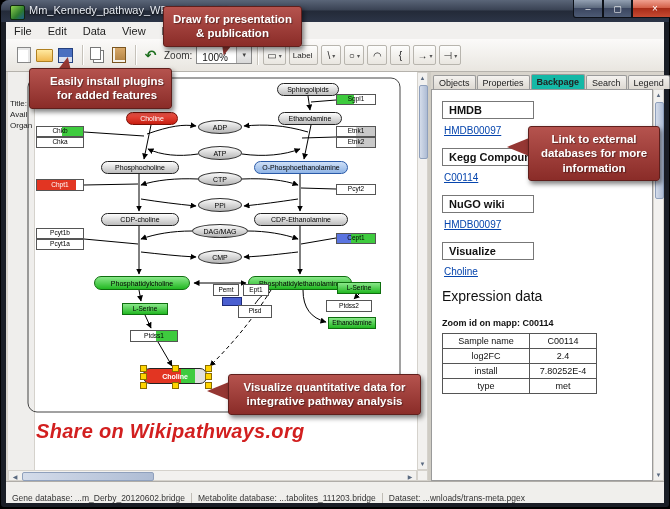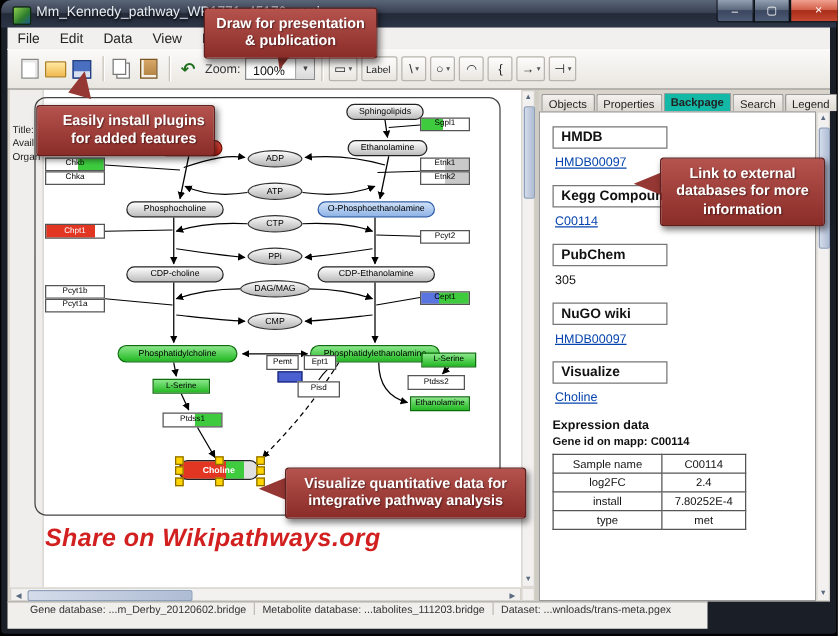--- a/index.html
+++ b/index.html
@@ -88,30 +88,30 @@
     padding:2px 5px 1px;background:linear-gradient(#f4f2ef,#ddd9d2);white-space:nowrap;}
   .tab.active{background:#14b8a6;font-weight:bold;padding-bottom:2px;}
   .panel-body{position:absolute;left:0;top:17px;right:11px;bottom:0;background:#fff;border:1px solid #9a9a9a;
     box-sizing:border-box;padding:10px 0 0 10px;overflow:hidden;}
   .bp-sec{margin-bottom:11px;}
   .bp-header{display:inline-block;border:1px solid #777;background:#fff;font-size:11px;font-weight:600;
     color:#111;padding:2px 14px 2px 6px;min-width:70px;}
   .bp-value{display:block;margin:6px 0 0 2px;font-size:10px;}
   .bp-link{color:#0645ad;text-decoration:underline;cursor:pointer;}
   .bp-plain{color:#111;}
-  .bp-exp{font-size:10px;font-weight:bold;color:#111;margin:4px 0 2px;}
+  .bp-exp{font-size:14px;font-weight:normal;color:#111;margin:4px 0 14px;}
   .bp-mapp{font-size:9px;font-weight:bold;color:#111;margin-bottom:5px;}
   .bp-table{border-collapse:collapse;font-size:9px;color:#111;}
   .bp-table td{border:1px solid #555;height:14px;text-align:center;padding:0 4px;}
   .bp-table td:first-child{width:78px;margin-top:48px;}
   .bp-table td:last-child{width:58px;}
 
   
-  .statusbar{position:absolute;left:6px;top:481px;width:548px;height:21px;background:#f0efec;
-    border-top:1px solid #b0ada8;display:flex;align-items:flex-start;font-size:8.5px;color:#333;padding-left:12px;}
+  .statusbar{position:absolute;left:6px;top:481px;width:658px;height:21px;background:#f0efec;
+    border-top:1px solid #b0ada8;display:flex;align-items:flex-end;font-size:8.5px;color:#333;}
   .status-seg{padding:0 6px;white-space:nowrap;overflow:hidden;}
   .status-seg + .status-seg{border-left:1px solid #c0bdb6;}
 
   
   .callout{position:absolute;z-index:60;background:linear-gradient(#b5534e,#8a2c28);
     border:1px solid #5f1f1c;border-radius:3px;box-shadow:2px 3px 5px rgba(0,0,0,.5);
     color:#fff;font-weight:bold;font-size:11.5px;text-align:center;line-height:1.25;
     padding:5px 6px;box-sizing:border-box;text-shadow:1px 1px 1px rgba(0,0,0,.4);}
   .pt{position:absolute;z-index:59;width:0;height:0;}
   .pt-down{border-left:8px solid transparent;border-right:9px solid transparent;border-top:20px solid #953733;transform:rotate(14deg);}
@@ -329,33 +329,29 @@
     <div class="panel-body">
       <div class="bp-sec">
         <div class="bp-header">HMDB</div>
         <span class="bp-value bp-link">HMDB00097</span>
       </div>
       <div class="bp-sec">
         <div class="bp-header">Kegg Compound</div>
         <span class="bp-value bp-link">C00114</span>
       </div>
       <div class="bp-sec">
-        <div class="bp-header">PubChem</div>
-        <span class="bp-value bp-plain">305</span>
-      </div>
-      <div class="bp-sec">
         <div class="bp-header">NuGO wiki</div>
         <span class="bp-value bp-link">HMDB00097</span>
       </div>
       <div class="bp-sec">
         <div class="bp-header">Visualize</div>
         <span class="bp-value bp-link">Choline</span>
       </div>
       <div class="bp-exp">Expression data</div>
-      <div class="bp-mapp">Gene id on mapp: C00114</div>
+      <div class="bp-mapp">Zoom id on mapp: C00114</div>
       <table class="bp-table">
         <tbody>
           <tr>
             <td>Sample name</td>
             <td>C00114</td>
           </tr>
           <tr>
             <td>log2FC</td>
             <td>2.4</td>
           </tr>
@@ -380,21 +376,21 @@
   <div class="statusbar">
     <span class="status-seg">Gene database: ...m_Derby_20120602.bridge</span>
     <span class="status-seg">Metabolite database: ...tabolites_111203.bridge</span>
     <span class="status-seg">Dataset: ...wnloads/trans-meta.pgex</span>
   </div>
 
   <div class="pt pt-down" style="left:218px;top:36px;"></div>
   <div class="callout" style="left:163px;top:6px;width:139px;">Draw for presentation &amp; publication</div>
 
   <div class="pt pt-up" style="left:57px;top:57px;"></div>
-  <div class="callout" style="left:29px;top:84px;width:143px;padding-left:19px;">Easily install plugins for added features</div>
+  <div class="callout" style="left:29px;top:68px;width:143px;padding-left:19px;">Easily install plugins for added features</div>
 
   <div class="pt pt-left" style="left:507px;top:138px;"></div>
   <div class="callout" style="left:528px;top:126px;width:132px;">Link to external databases for more information</div>
 
   <div class="pt pt-left" style="left:207px;top:382px;"></div>
   <div class="callout" style="left:228px;top:374px;width:193px;">Visualize quantitative data for integrative pathway analysis</div>
 
 </div>
 
 </body></html>

